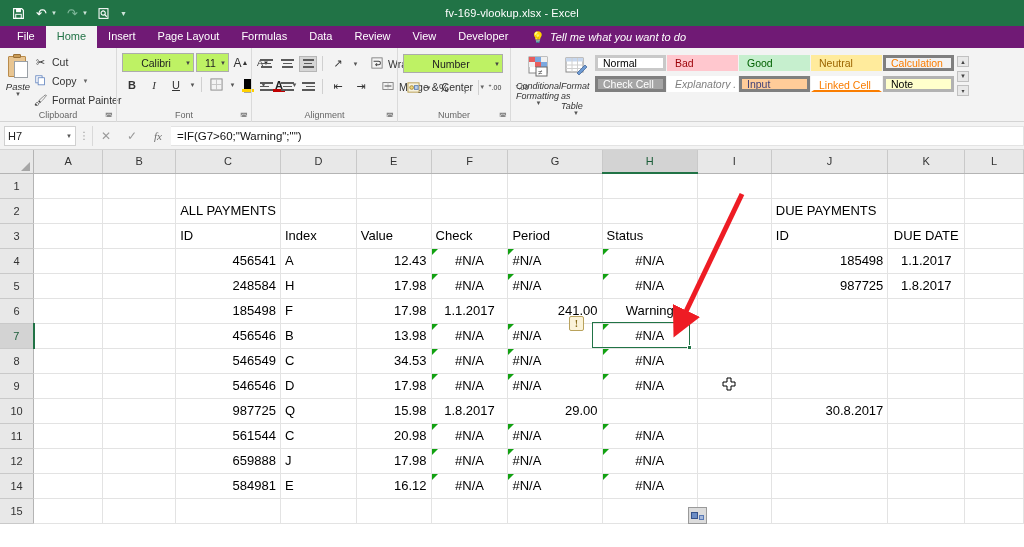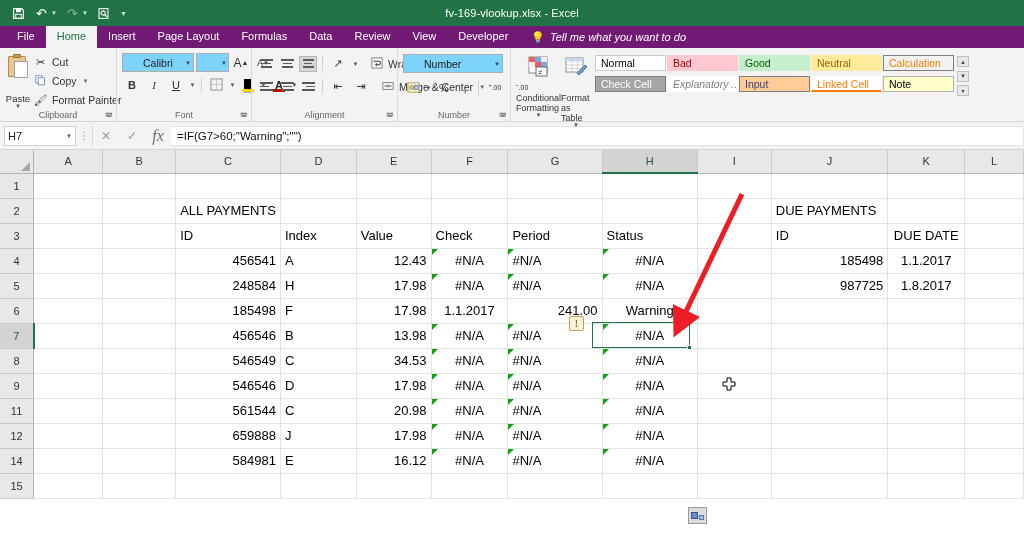--- a/index.html
+++ b/index.html
@@ -60,21 +60,21 @@
   .dialog-launcher{
     position:absolute; right:2px; bottom:1px; width:9px; height:9px;
     font-size:8px; color:#888; line-height:9px;
   }
 
   
   .bigbtn{
     width:44px; display:flex; flex-direction:column; align-items:center;
     padding-top:3px; cursor:default;
   }
-  .bigbtn .lbl{ font-size:9.5px; color:#333; margin-top:13px; }
+  .bigbtn .lbl{ font-size:9.5px; color:#333; margin-top:1px;font-style:italic; }
   .bigbtn .arr{ font-size:6px; color:#555; line-height:5px; }
   .clip-icon{ width:26px; height:26px; position:relative; }
   .clip-icon .board{
     position:absolute; left:3px; top:2px; width:18px; height:21px;
     background:#e8c591; border:1px solid #b98b4c; border-radius:1px;
   }
   .clip-icon .clipper{
     position:absolute; left:8px; top:0px; width:8px; height:4px;
     background:#c99b57; border:1px solid #9a7036; border-radius:1px;
   }
@@ -86,23 +86,23 @@
   .smallbtn{
     display:flex; align-items:center; gap:4px; font-size:10.5px; color:#333;
     padding:1px 4px 1px 2px; cursor:default; white-space:nowrap; height:18px;
   }
   .smallbtn .ic{ width:15px; text-align:center; font-size:11px; }
   .smallbtn .caret{ font-size:6px; color:#666; margin-left:2px; }
 
   
   .row{ display:flex; align-items:center; gap:2px; }
   .combo{
-    height:19px; background:#7dd3fc; border:1px solid #acacac;
-    display:flex; align-items:center; padding:0 2px 0 20px;
-    font-size:10.5px; color:#222;
+    height:19px; background:#bef264; border:1px solid #acacac;
+    display:flex; align-items:center; padding:0 2px 0 8px;
+    font-size:10.5px; color:#222;text-align:center;
   }
   .combo .cv{ flex:1; overflow:hidden; white-space:nowrap; }
   .combo .cb{ font-size:6px; color:#444; padding-left:4px; }
   .tbtn{
     width:20px; height:19px; display:flex; align-items:center; justify-content:center;
     font-size:11px; color:#333; cursor:default;
   }
   .tbtn.wide{ width:26px; }
   .caret-sm{ font-size:6px; color:#555; width:9px; text-align:center; cursor:default;}
   .sep-v{ width:1px; height:15px; background:#d0d0d0; margin:0 2px; }
@@ -113,21 +113,21 @@
 
   
   .align-ic{ width:18px; height:16px; display:flex; flex-direction:column; justify-content:center; gap:2px; align-items:center; cursor:default;}
   .align-ic i{ display:block; height:1.5px; background:#5a5a5a; }
   .align-ic.sel{ background:#d6d6d6; border:1px solid #b6b6b6; }
 
   
   .stylecell{
     width:71px; height:16px; font-size:10.5px;
     display:flex; align-items:center; padding:0 5px;
-    border:1px solid #0f172a; margin:0 1px 1px 0; white-space:nowrap; overflow:hidden;
+    border:3px solid #0f172a; margin:0 1px 1px 0; white-space:nowrap; overflow:hidden;
     cursor:default;
   }
   .stylescroll{
     width:12px; display:flex; flex-direction:column; justify-content:space-between;
     margin-left:2px; padding:1px 0;
   }
   .ssbtn{
     width:12px; height:11px; background:#e8e8e8; border:1px solid #c0c0c0;
     font-size:6px; color:#444; display:flex; align-items:center; justify-content:center;
   }
@@ -138,21 +138,21 @@
     border-bottom:1px solid #d4d4d4; padding:0 0 0 4px;
   }
   .namebox{
     width:72px; height:20px; background:#fff; border:1px solid #d0d0d0;
     display:flex; align-items:center; padding:0 3px; font-size:11px; color:#222;
   }
   .namebox .nv{ flex:1; }
   .namebox .nb{ font-size:6px; color:#555; }
   .fb-dots{ width:16px; text-align:center; color:#999; font-size:10px; letter-spacing:0; }
   .fb-btn{ width:26px; text-align:center; font-size:12px; color:#9a9a9a; cursor:default;}
-  .fb-fx{ font-style:italic; font-family:"Liberation Serif", serif; font-size:16px; color:#6e6e6e;}
+  .fb-fx{ font-style:italic; font-family:"Liberation Serif", serif; font-size:11px; color:#6e6e6e;}
   .fb-sep{ width:1px; height:20px; background:#d9d9d9; }
   .fb-input{
     flex:1; height:20px; background:#fff; border:1px solid #e3e3e3; border-left:none;
     display:flex; align-items:center; padding-left:6px; font-size:11.5px; color:#111;
   }
 
   
   .gridwrap{ position:relative; width:1024px; height:375px; overflow:hidden; background:#fff; }
   table.grid{ border-collapse:collapse; table-layout:fixed; }
   .grid th, .grid td{ padding:0; margin:0; }
@@ -666,20 +666,35 @@
           <td class="cell r">17.98</td>
           <td class="cell c"><span class="errtri"></span>#N/A</td>
           <td class="cell"><span class="errtri"></span>#N/A</td>
           <td class="cell c"><span class="errtri"></span>#N/A</td>
           <td class="cell"></td>
           <td class="cell"></td>
           <td class="cell"></td>
           <td class="cell"></td>
         </tr>
         <tr>
+          <th class="rowhdr">10</th>
+          <td class="cell"></td>
+          <td class="cell"></td>
+          <td class="cell r">987725</td>
+          <td class="cell">Q</td>
+          <td class="cell r">15.98</td>
+          <td class="cell c">1.8.2017</td>
+          <td class="cell r">29.00</td>
+          <td class="cell"></td>
+          <td class="cell"></td>
+          <td class="cell r">30.8.2017</td>
+          <td class="cell"></td>
+          <td class="cell"></td>
+        </tr>
+        <tr>
           <th class="rowhdr">11</th>
           <td class="cell"></td>
           <td class="cell"></td>
           <td class="cell r">561544</td>
           <td class="cell">C</td>
           <td class="cell r">20.98</td>
           <td class="cell c"><span class="errtri"></span>#N/A</td>
           <td class="cell"><span class="errtri"></span>#N/A</td>
           <td class="cell c"><span class="errtri"></span>#N/A</td>
           <td class="cell"></td>

